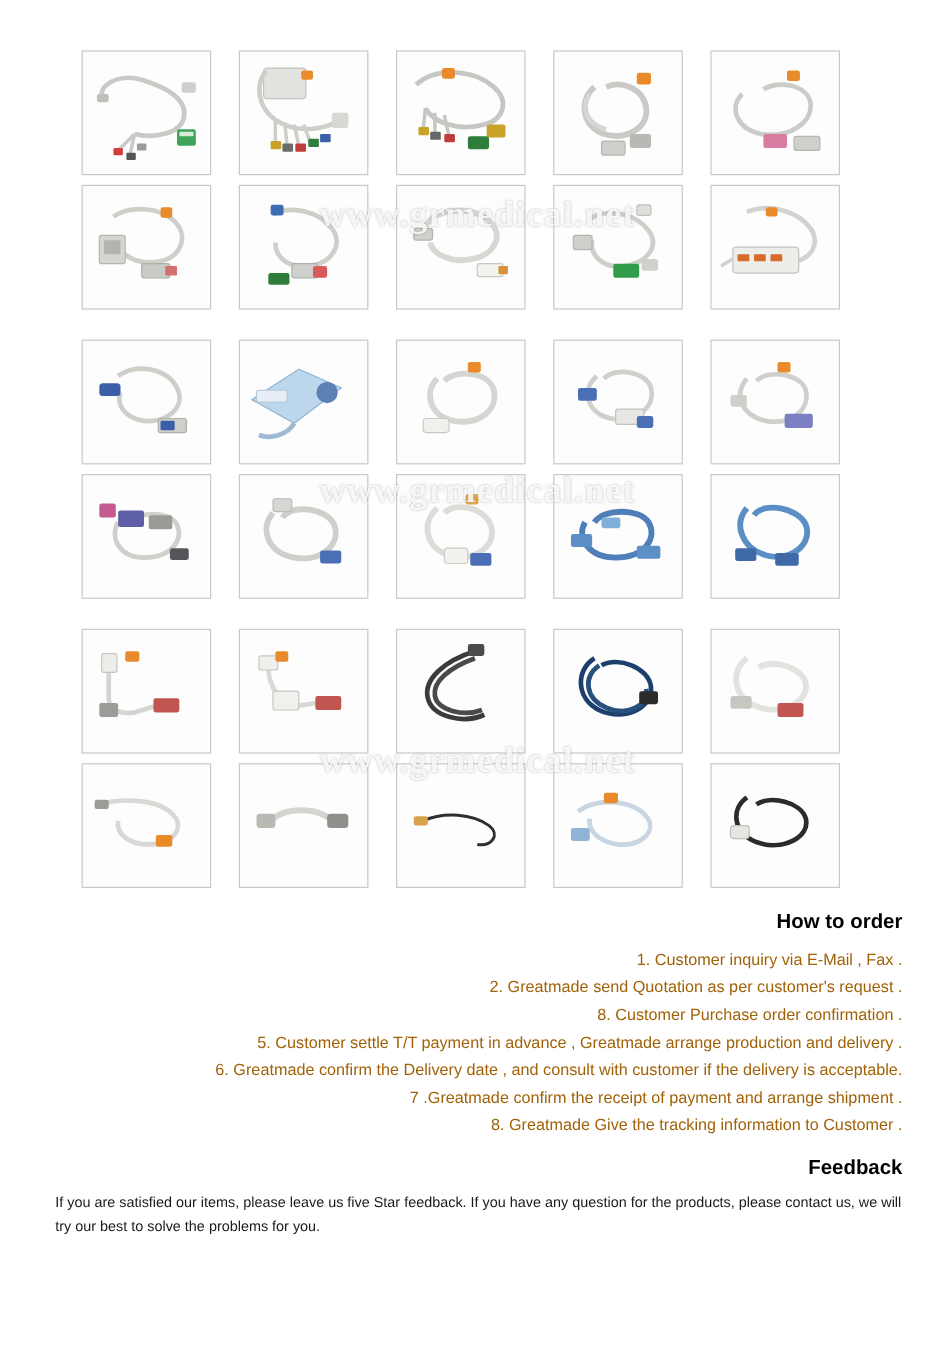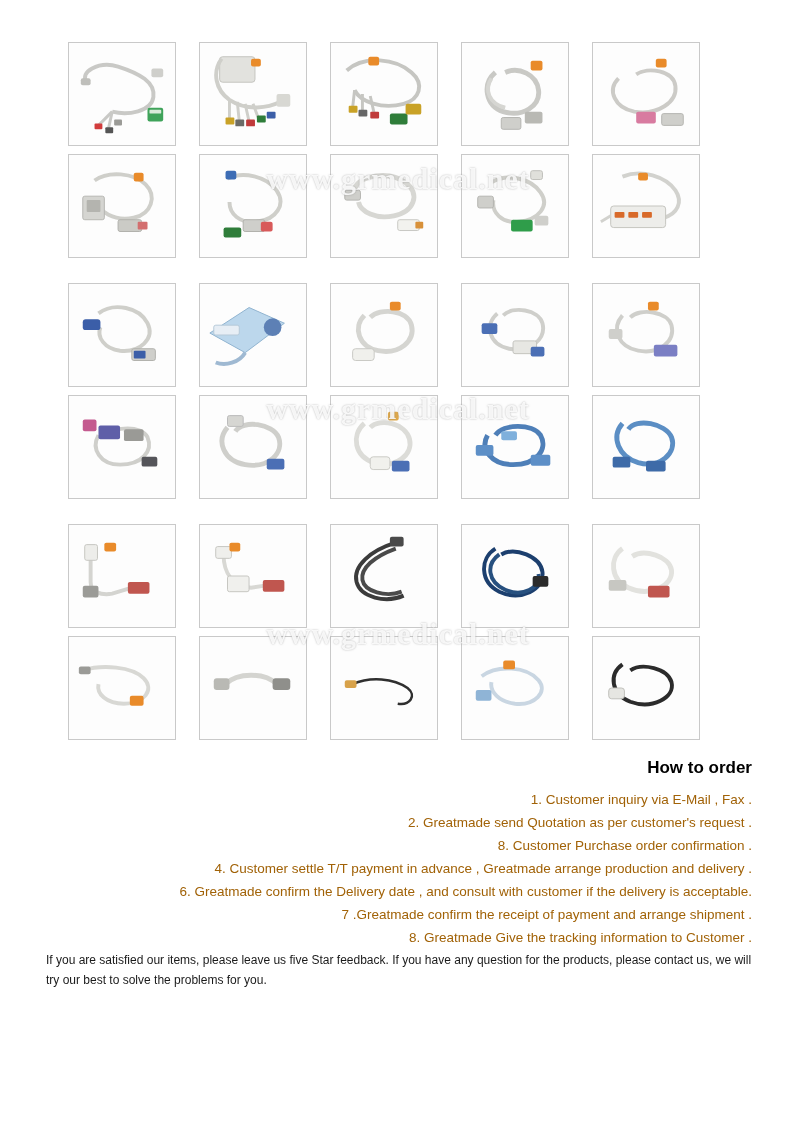--- a/index.html
+++ b/index.html
@@ -368,21 +368,22 @@
     <div class="watermark wm2">www.grmedical.net</div>
     <div class="watermark wm3">www.grmedical.net</div>
   </div>
 
   <div class="content">
     <h2 class="section">How to order</h2>
     <div class="steps">
       <div>1. Customer     inquiry via E-Mail , Fax .</div>
       <div>2. Greatmade send Quotation as per customer's request .</div>
       <div>8. Customer Purchase order confirmation    .</div>
-      <div>4. Customer settle T/T payment in advance , Greatmade arrange production and delivery .</div>
+      <div>5. Customer settle T/T payment in advance , Greatmade arrange production and delivery .</div>
       <div>6. Greatmade confirm the Delivery date , and consult with customer if the delivery is acceptable.</div>
       <div>7 .Greatmade confirm the receipt of payment and arrange shipment .</div>
       <div>8. Greatmade Give the tracking information to Customer .</div>
     </div>
+    <h2 class="section feedback">Feedback</h2>
     <div class="para">If you are satisfied our items, please leave us five Star feedback. If you have any question for the products, please contact us, we will try our best to solve the problems for you.</div>
   </div>
 
 </div>
 
 </body></html>

